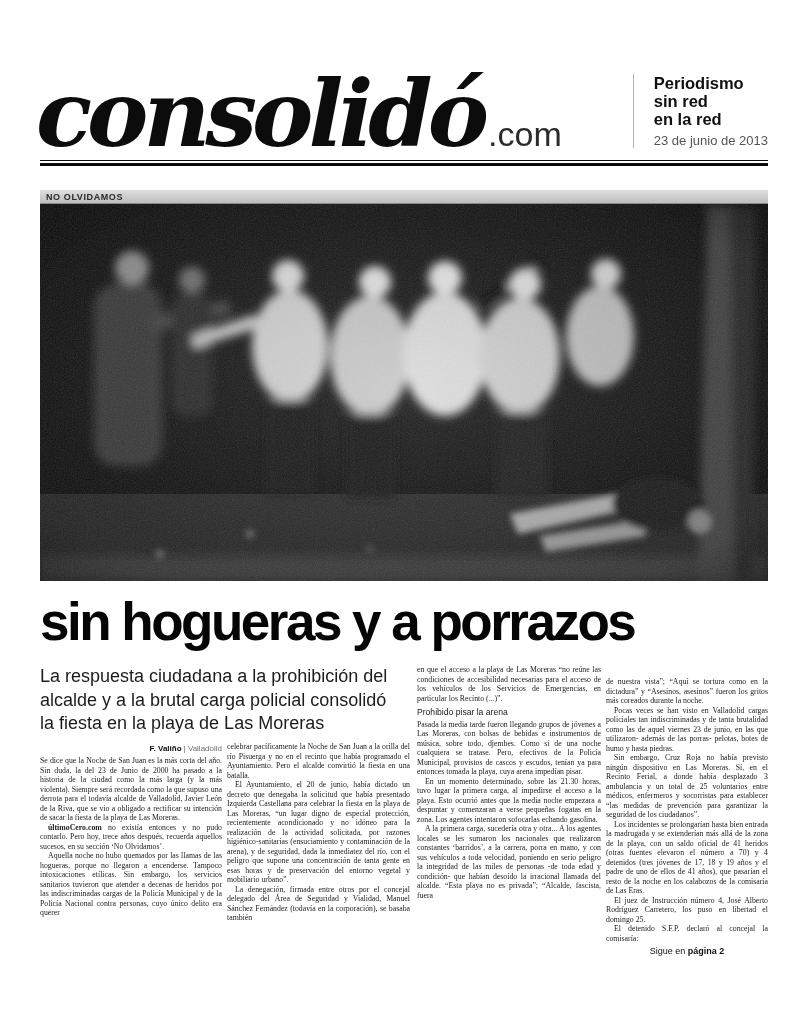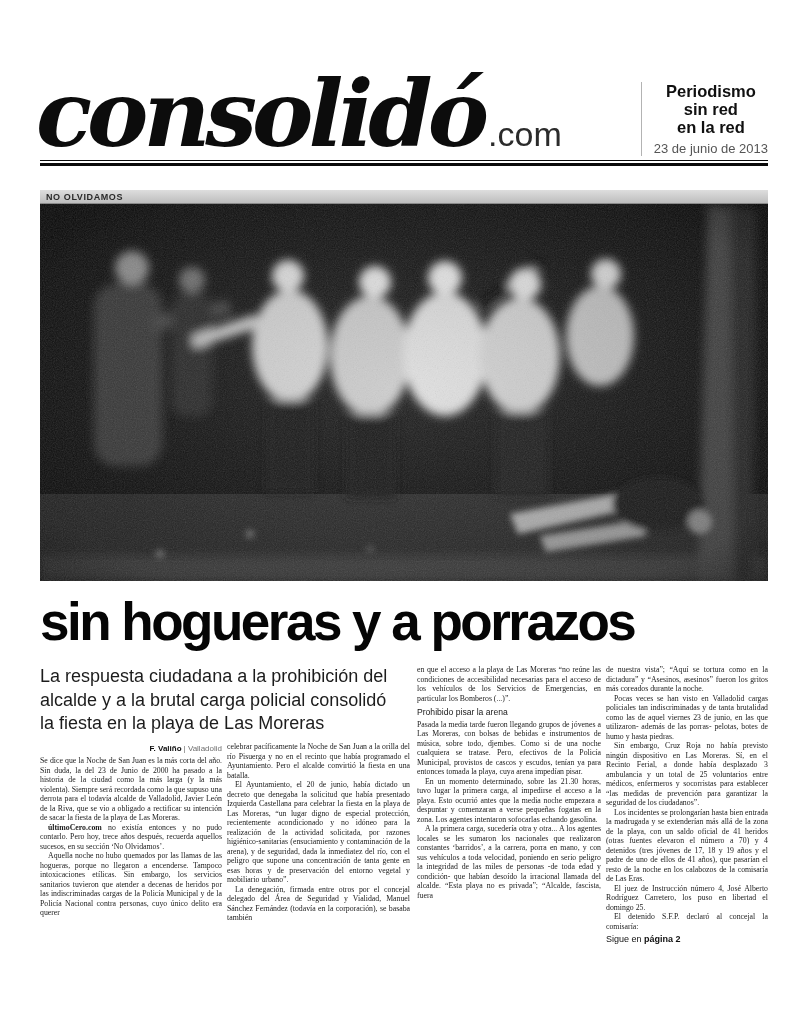--- a/index.html
+++ b/index.html
@@ -3,21 +3,21 @@
 <meta charset="utf-8">
 <style>
   html,body{margin:0;padding:0;background:#ffffff;}
   body{width:808px;height:1024px;overflow:hidden;font-family:"Liberation Sans",sans-serif;color:#111;}
   .page{width:728px;margin:0 auto;position:relative;}
 
   
   .masthead{position:relative;height:158px;}
   .logo{position:absolute;left:-4px;bottom:-2px;font-family:"DejaVu Serif",serif;font-style:italic;font-weight:bold;font-size:92px;letter-spacing:-5px;color:#0c0c0c;line-height:1;white-space:nowrap;}
   .logo-suffix{font-family:"Liberation Sans",sans-serif;font-style:normal;font-weight:400;font-size:34px;letter-spacing:0;color:#2b2b2b;margin-left:4px;}
-  .tagline-block{position:absolute;right:0;top:74px;text-align:center;border-left:1px solid #b3b3b3;padding-left:12px;margin-top:8px;}
+  .tagline-block{position:absolute;right:0;top:74px;text-align:left;border-left:1px solid #b3b3b3;padding-left:20px;}
   .tagline-line{font-weight:bold;font-size:16.5px;line-height:18px;color:#101010;white-space:nowrap;}
   .masthead-date{font-size:13px;color:#555;margin-top:5px;white-space:nowrap;}
   .masthead-rule{height:2px;border-top:1.5px solid #0a0a0a;border-bottom:3px solid #0a0a0a;margin-top:2px;}
 
   
   .section-bar{margin-top:24px;height:14px;background:linear-gradient(#dedede,#bdbdbd);display:flex;align-items:center;padding:0 6px;border-bottom:1px solid #8a8a8a;box-sizing:border-box;text-align:center;}
   .section-label{font-size:9px;font-weight:bold;letter-spacing:.6px;color:#2a2a2a;}
   .photo-frame{height:377px;background:#0d0d0d;overflow:hidden;line-height:0;}
   .photo-frame svg{width:100%;height:100%;}
   .photo-caption{margin-top:5px;font-size:9.5px;line-height:12px;color:#111;}
@@ -35,23 +35,23 @@
   .byline{position:absolute;top:79px;left:0;width:182px;text-align:right;font-size:8px;}
   .byline b{color:#0c0c0c;}
   .byline .loc{color:#6e6e6e;margin-left:2px;}
   .bodycol{position:absolute;font-family:"Liberation Serif",serif;font-size:7.8px;line-height:9.5px;text-align:justify;color:#1a1a1a;}
   .bodycol p{margin:0;}
   .bodycol p.ind{text-indent:8px;}
   .bodycol .lead-bold{font-weight:bold;font-family:"Liberation Serif",serif;}
   .col1{top:91px;left:0;width:182px;}
   .col2{top:77px;left:187px;width:183px;}
   .col3{top:0;left:377px;width:184px;}
-  .col4{top:0;left:566px;width:162px;}
+  .col4{top:12px;left:566px;width:162px;}
   .col-subhead{font-family:"Liberation Sans",sans-serif;font-weight:normal;font-size:8.6px;margin:5px 0 2px 0;text-align:left;}
-  .continuation{margin-top:4px;text-align:left;font-family:"Liberation Sans",sans-serif;font-size:9px;color:#111;}
+  .continuation{margin-top:4px;text-align:center;font-family:"Liberation Sans",sans-serif;font-size:9px;color:#111;}
   .continuation b{font-weight:bold;}
 </style>
 </head>
 <body>
 
 <div class="page">
 
   <div class="masthead">
     <div class="logo"><span>consolidó</span><span class="logo-suffix">.com</span></div>
     <div class="tagline-block">
@@ -157,21 +157,21 @@
       <p class="ind">Aquella noche no hubo quemados por las llamas de las hogueras, porque no llegaron a encenderse. Tampoco intoxicaciones etílicas. Sin embargo, los servicios sanitarios tuvieron que atender a decenas de heridos por las indiscriminadas cargas de la Policía Municipal y de la Policía Nacional contra personas, cuyo único delito era querer</p>
     </div>
 
     <div class="bodycol col2">
       <p>celebrar pacíficamente la Noche de San Juan a la orilla del río Pisuerga y no en el recinto que había programado el Ayuntamiento. Pero el alcalde convirtió la fiesta en una batalla.</p>
       <p class="ind">El Ayuntamiento, el 20 de junio, había dictado un decreto que denegaba la solicitud que había presentado Izquierda Castellana para celebrar la fiesta en la playa de Las Moreras, “un lugar digno de especial protección, recientemente acondicionado y no idóneo para la realización de la actividad solicitada, por razones higiénico-sanitarias (ensuciamiento y contaminación de la arena), y de seguridad, dada la inmediatez del río, con el peligro que supone una concentración de tanta gente en esas horas y de preservación del entorno vegetal y mobiliario urbano”.</p>
       <p class="ind">La denegación, firmada entre otros por el concejal delegado del Área de Seguridad y Vialidad, Manuel Sánchez Fernández (todavía en la corporación), se basaba también</p>
     </div>
 
     <div class="bodycol col3">
-      <p>en que el acceso a la playa de Las Moreras “no reúne las condiciones de accesibilidad necesarias para el acceso de los vehículos de los Servicios de Emergencias, en particular los Bomberos (...)”.</p>
+      <p>en que el acceso a la playa de Las Moreras “no reúne las condiciones de accesibilidad necesarias para el acceso de los vehículos de los Servicios de Emergencias, en particular los Recinto (...)”.</p>
       <div class="col-subhead">Prohibido pisar la arena</div>
       <p>Pasada la media tarde fueron llegando grupos de jóvenes a Las Moreras, con bolsas de bebidas e instrumentos de música, sobre todo, djembes. Como si de una noche cualquiera se tratase. Pero, efectivos de la Policía Municipal, provistos de cascos y escudos, tenían ya para entonces tomada la playa, cuya arena impedían pisar.</p>
       <p class="ind">En un momento determinado, sobre las 21.30 horas, tuvo lugar la primera carga, al impedirse el acceso a la playa. Esto ocurrió antes que la media noche empezara a despuntar y comenzaran a verse pequeñas fogatas en la zona. Los agentes intentaron sofocarlas echando gasolina.</p>
       <p class="ind">A la primera carga, sucedería otra y otra... A los agentes locales se les sumaron los nacionales que realizaron constantes ‘barridos’, a la carrera, porra en mano, y con sus vehículos a toda velocidad, poniendo en serio peligro la integridad de las miles de personas -de toda edad y condición- que habían desoído la irracional llamada del alcalde. “Esta playa no es privada”; “Alcalde, fascista, fuera</p>
     </div>
 
     <div class="bodycol col4">
       <p>de nuestra vista”; “Aquí se tortura como en la dictadura” y “Asesinos, asesinos” fueron los gritos más coreados durante la noche.</p>
       <p class="ind">Pocas veces se han visto en Valladolid cargas policiales tan indiscriminadas y de tanta brutalidad como las de aquel viernes 23 de junio, en las que utilizaron- además de las porras- pelotas, botes de humo y hasta piedras.</p>
       <p class="ind">Sin embargo, Cruz Roja no había previsto ningún dispositivo en Las Moreras. Sí, en el Recinto Ferial, a donde había desplazado 3 ambulancia y un total de 25 voluntarios entre médicos, enfermeros y socorristas para establecer “las medidas de prevención para garantizar la seguridad de los ciudadanos”.</p>

